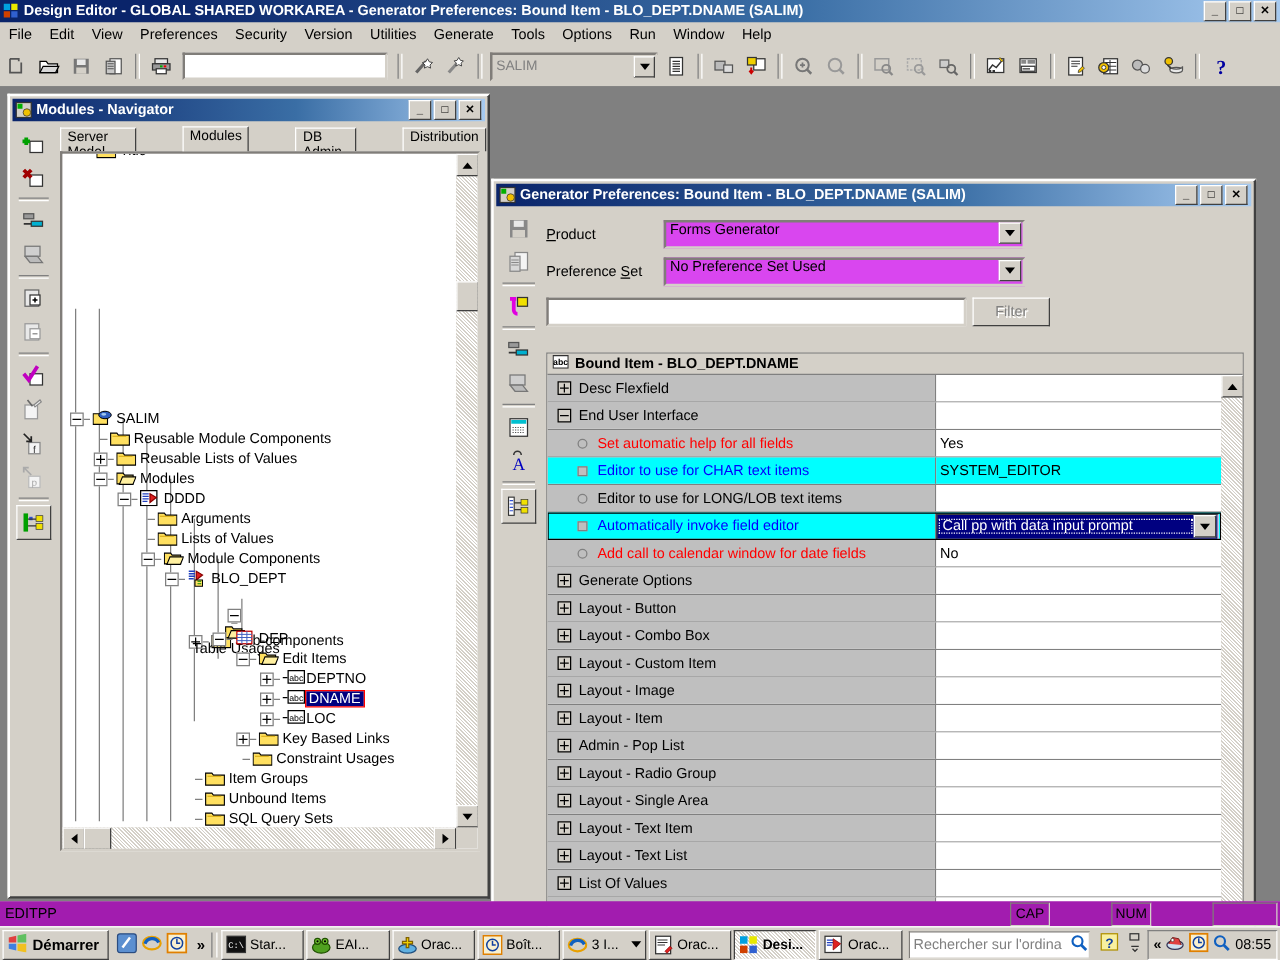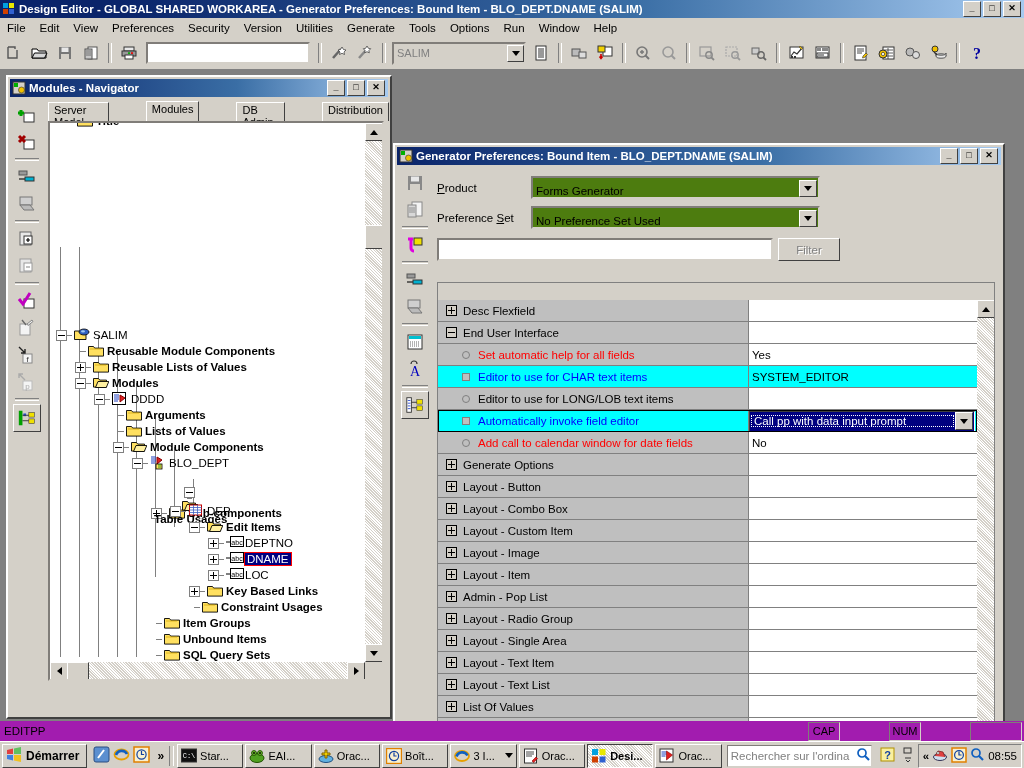--- a/index.html
+++ b/index.html
@@ -68,21 +68,21 @@
 
   .tabstrip{position:absolute;left:40px;top:26px;height:18px;display:flex;align-items:flex-end;gap:36px;}
   .tab{height:17px;padding:1px 5px 0 5px;background:#d4d0c8;font-size:11px;
        border-top:1px solid #fff;border-left:1px solid #fff;border-right:1px solid #404040;margin-right:1px;}
   .tab.sel{height:18px;font-weight:normal;background:#d4d0c8;position:relative;z-index:3;}
 
   .treeouter{position:absolute;left:40px;top:44px;right:6px;bottom:36px;background:#fff;border:2px inset #d4d0c8;overflow:hidden;}
   .treecanvas{position:absolute;left:0;top:0;right:17px;bottom:17px;overflow:hidden;background:#fff;}
   .trow{position:absolute;height:16px;display:flex;align-items:center;white-space:nowrap;font-size:11.5px;}
   .trow .lbl{padding-left:3px;}
-  .trow .lbl.b{font-weight:bold;}
+  .trow .lbl.b{font-weight:normal;}
   .trow .lbl.sel{background:#000080;color:#fff;outline:1px solid #ff0000;padding:0 2px;margin-left:3px;}
   .plus{width:9px;height:9px;background:#fff;border:1px solid #808080;position:relative;flex:0 0 auto;}
   .plus:before{content:"";position:absolute;left:1px;top:4px;width:7px;height:1px;background:#000;}
   .plus.p:after{content:"";position:absolute;left:4px;top:1px;width:1px;height:7px;background:#000;}
   .hline{height:1px;background:#808080;flex:0 0 auto;}
   .vline{position:absolute;width:1px;background:#808080;}
 
   
   .sbV{position:absolute;right:0;top:0;bottom:17px;width:17px;background:#d4d0c8;
        background-image:repeating-linear-gradient(45deg,#fff 0 1px,#d4d0c8 1px 2px);}
@@ -100,21 +100,21 @@
   .al{border-top:4px solid transparent;border-bottom:4px solid transparent;border-right:5px solid #000;}
   .ar{border-top:4px solid transparent;border-bottom:4px solid transparent;border-left:5px solid #000;}
 
   
   #genwin{left:393px;top:74px;width:608px;height:645px;}
   .gentools{position:absolute;left:4px;top:24px;width:32px;bottom:4px;background:#d4d0c8;}
   .genbody{position:absolute;left:38px;top:24px;right:4px;bottom:4px;background:#d4d0c8;}
 
   .frow{display:flex;align-items:center;margin:7px 0 0 4px;}
   .flabel{width:94px;font-size:11.5px;}
-  .fcombo{width:285px;height:19px;background:#4d7c0f;border:2px inset #d4d0c8;display:flex;align-items:flex-end;}
+  .fcombo{width:285px;height:19px;background:#d946ef;border:2px inset #d4d0c8;display:flex;align-items:flex-start;}
   .fcombo .val{flex:1;padding-left:3px;font-size:11.5px;color:#000;}
   .fcombo .arw{width:16px;height:15px;margin-right:1px;background:#d4d0c8;
      border-top:1px solid #fff;border-left:1px solid #fff;border-right:1px solid #404040;border-bottom:1px solid #404040;
      display:flex;align-items:center;justify-content:center;}
   .filterbox{width:332px;height:19px;background:#fff;border:2px inset #d4d0c8;}
   .filterbtn{width:60px;height:21px;margin-left:5px;background:#d4d0c8;color:#808080;
      border-top:1px solid #fff;border-left:1px solid #fff;border-right:1px solid #404040;border-bottom:1px solid #404040;
      font-size:11.5px;display:flex;align-items:center;justify-content:center;}
   .filterbtn span{text-shadow:1px 1px 0 #fff;}
 
@@ -821,20 +821,29 @@
           </span>
         </div>
         <div class="frow" style="margin-top:9px;">
           <span class="filterbox" id="filterinput"></span>
           <span class="filterbtn">
               <span>Filter</span>
             </span>
         </div>
 
         <div class="gridwrap">
+          <div class="gridhdr">
+            <span style="margin:0 5px 0 4px;">
+              <svg width="13" height="11" viewBox="0 0 13 11">
+                <rect x="0.5" y="0.5" width="12" height="10" fill="#fff" stroke="#333"></rect>
+                <text x="6.5" y="8" font-size="7" text-anchor="middle" font-family="Liberation Sans, sans-serif">abc</text>
+              </svg>
+            </span>
+            <span>Bound Item - BLO_DEPT.DNAME</span>
+          </div>
           <div class="gridscroll">
             <div class="gridinner" id="gridrows">
                 <div class="grow">
                   <div class="gname">
                     <span class="gplus p"></span>
                     <span class="txt blk">Desc Flexfield</span>
                   </div>
                   <div class="gval">
                     <span></span>
                   </div>

